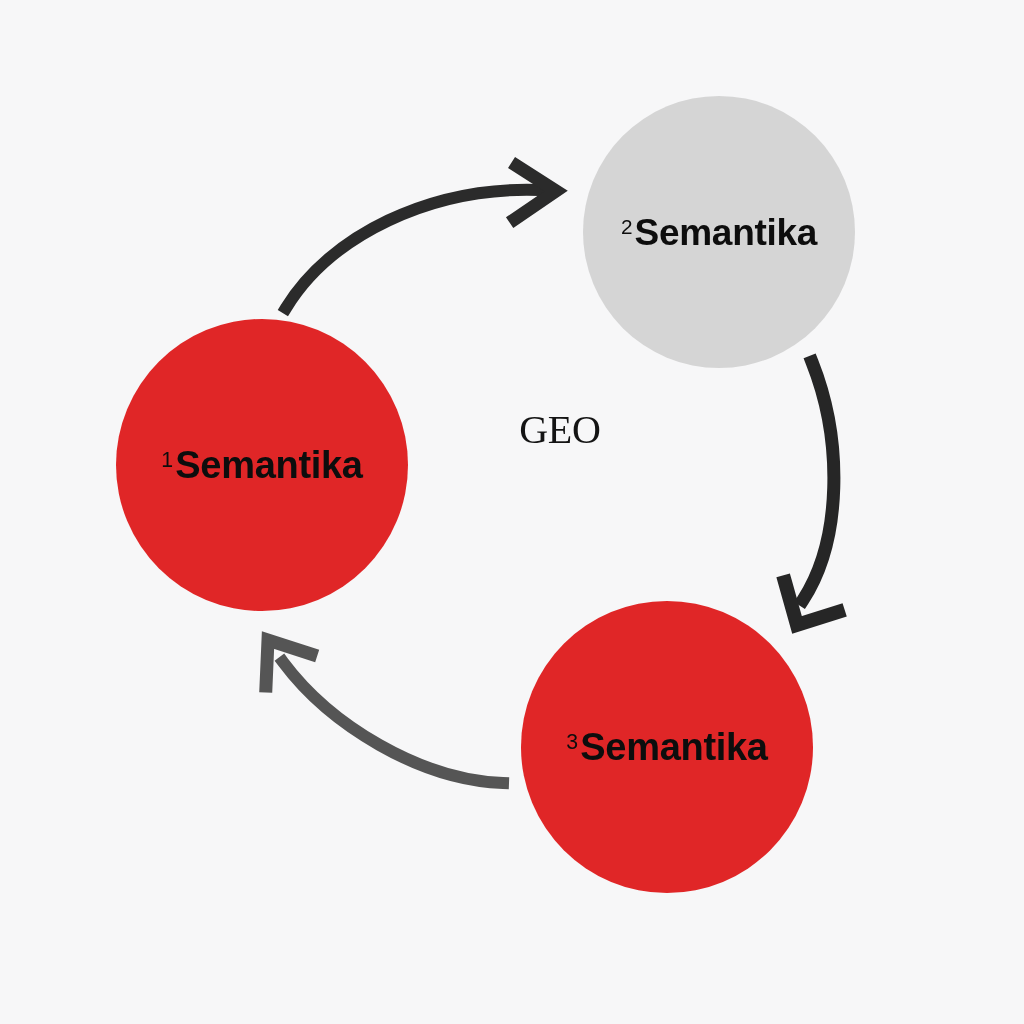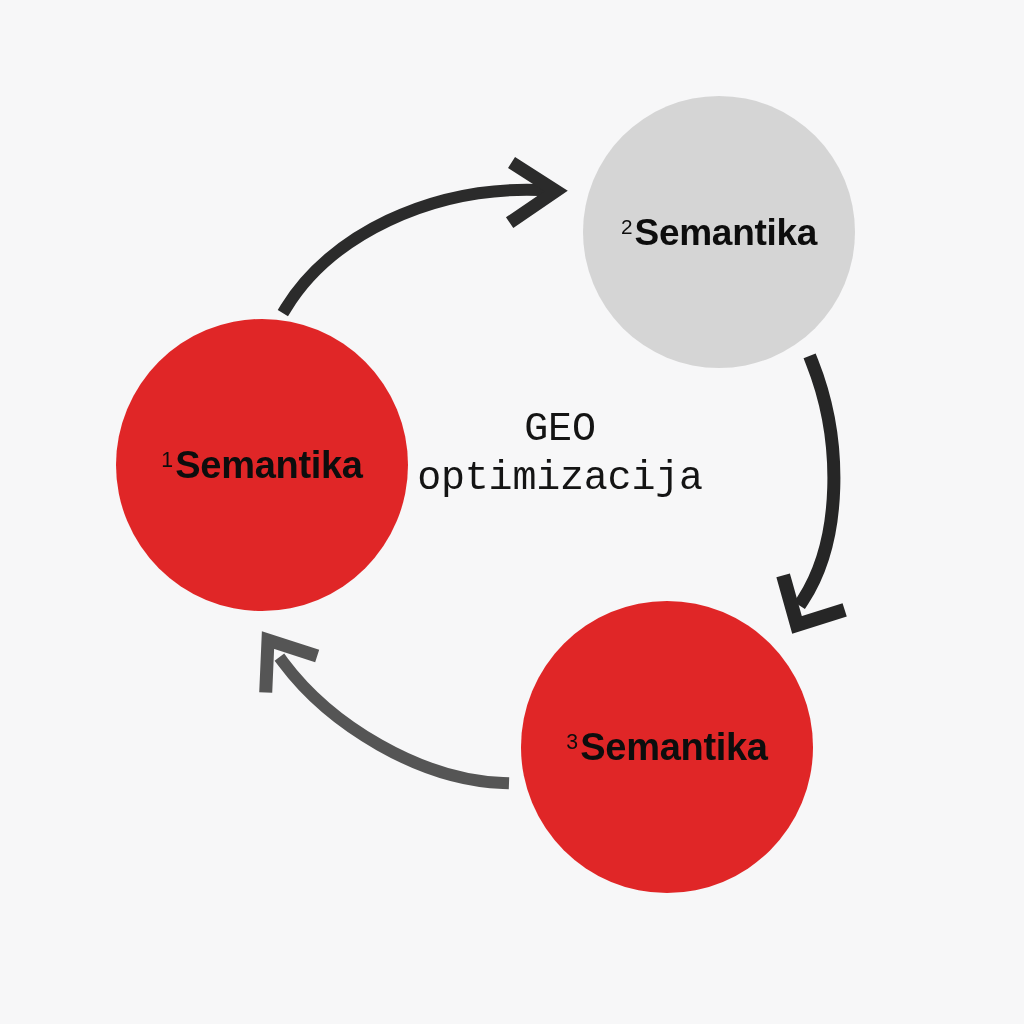--- a/index.html
+++ b/index.html
@@ -78,21 +78,21 @@
     height: 292px;
   }
   #node-koherenca .node-label { font-size: 38px; }
   
   #center-caption {
     position: absolute;
     left: 382px;
     top: 406px;
     width: 356px;
     text-align: center;
-    font-family: Liberation Mono, monospace;
+    font-family: Liberation Serif, serif;
     font-size: 40px;
     font-weight: normal;
     line-height: 1.22;
     color: #141414;
     letter-spacing: -0.2px;
   }
   #center-caption .cap-line { display: block; }
 </style>
 </head>
 <body>
@@ -133,16 +133,15 @@
 
   <div class="node-circle" id="node-koherenca" style="background:#e02627;">
     <span class="node-label">
       <span class="node-index">3</span>
         <span>Semantika</span>
     </span>
   </div>
 
   <div id="center-caption">
     <span class="cap-line">GEO</span>
-    <span class="cap-line">optimizacija</span>
   </div>
 
 </div>
 
 </body></html>

